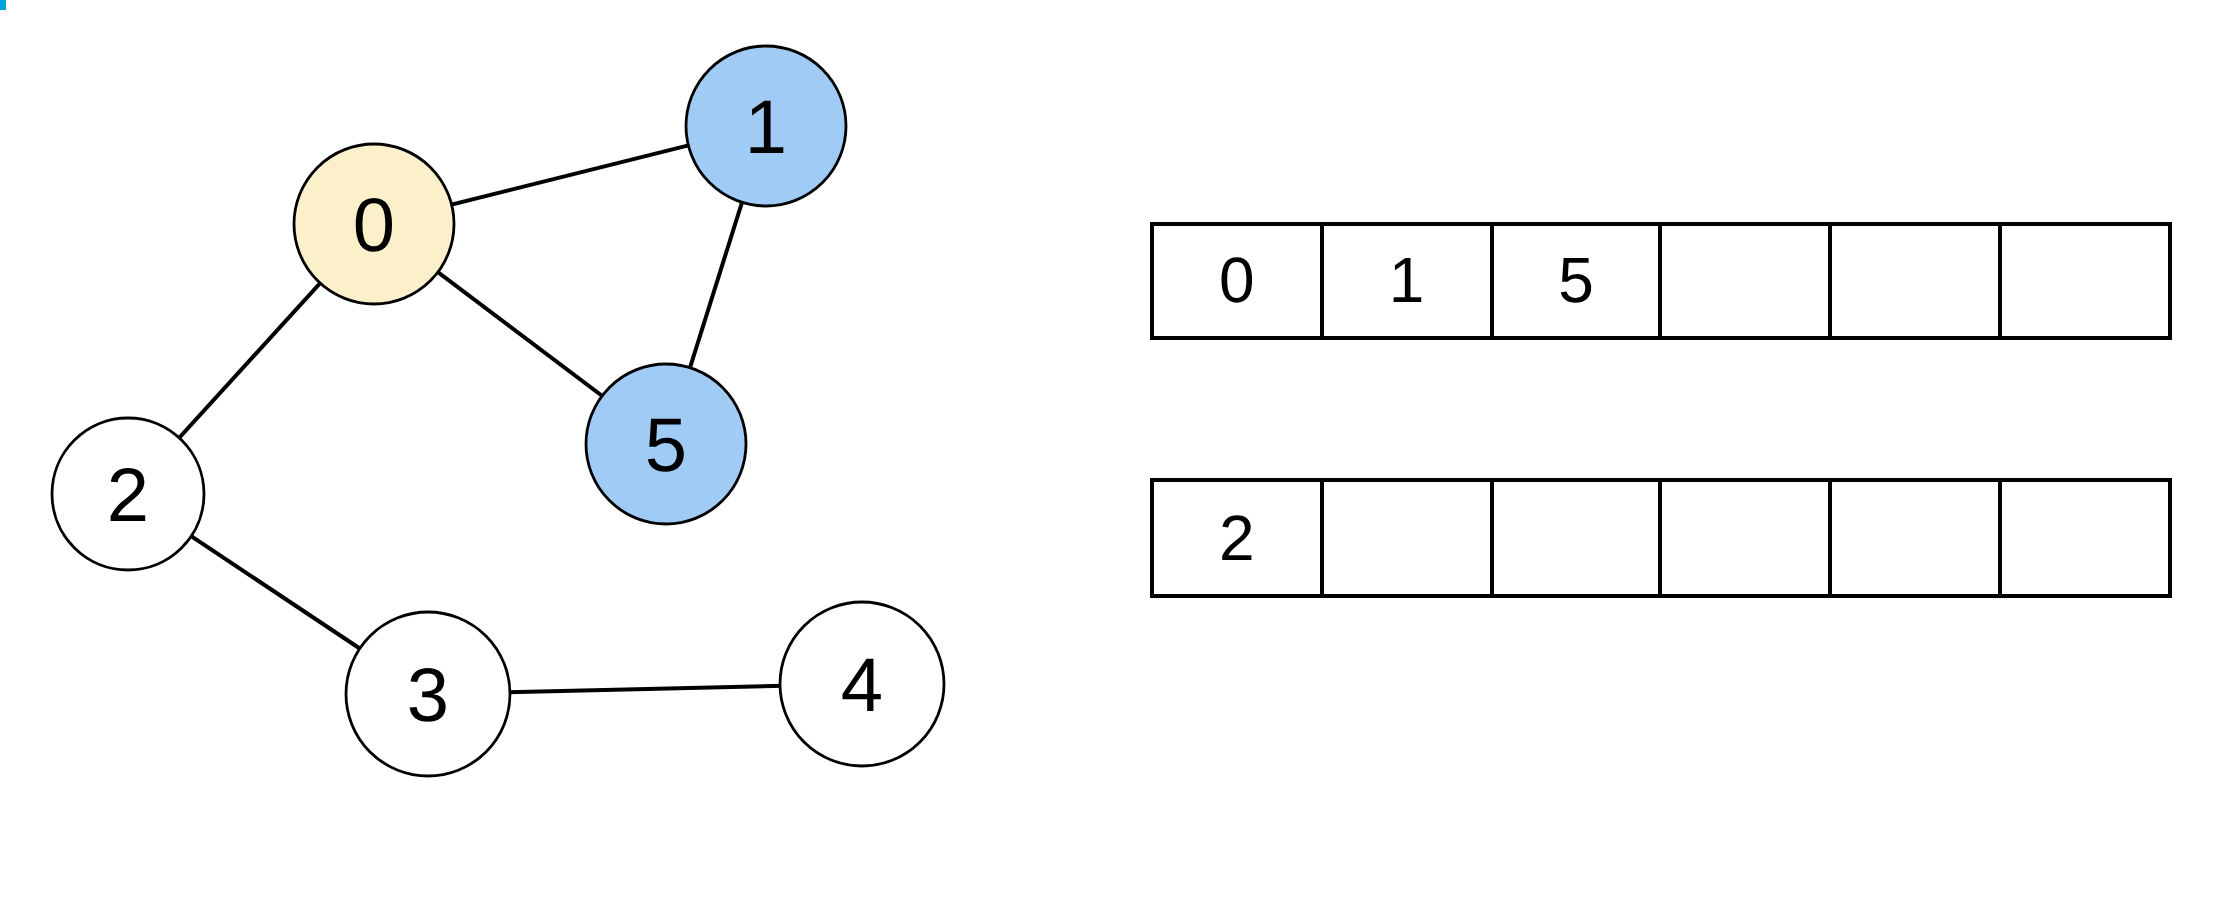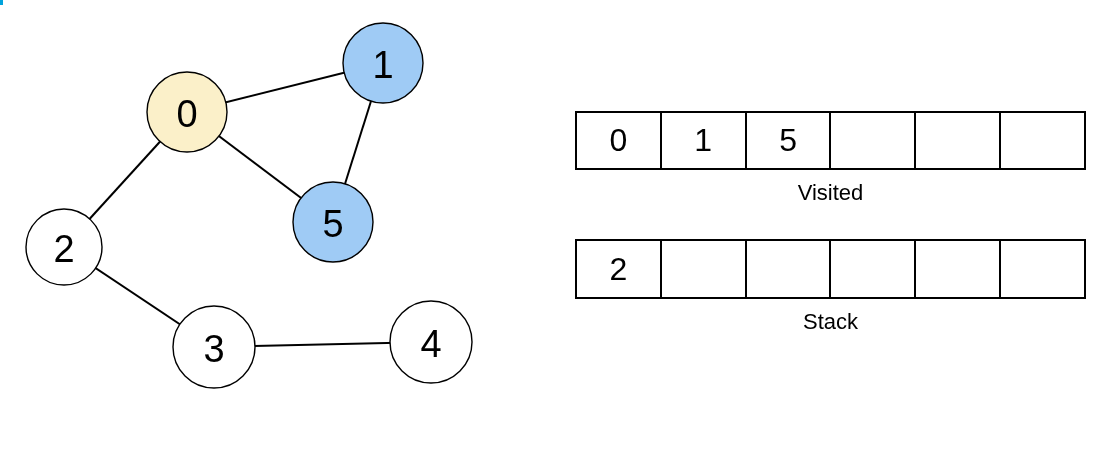--- a/index.html
+++ b/index.html
@@ -88,28 +88,26 @@
 
   <div class="array-block" style="top:111px">
     <div class="array-row">
       <div class="array-cell">0</div>
       <div class="array-cell">1</div>
       <div class="array-cell">5</div>
       <div class="array-cell"></div>
       <div class="array-cell"></div>
       <div class="array-cell"></div>
     </div>
-    <div class="array-label">Visited</div>
   </div>
 
   <div class="array-block" style="top:239px">
     <div class="array-row" style="height:60px">
       <div class="array-cell">2</div>
       <div class="array-cell"></div>
       <div class="array-cell"></div>
       <div class="array-cell"></div>
       <div class="array-cell"></div>
       <div class="array-cell"></div>
     </div>
-    <div class="array-label">Stack</div>
   </div>
 
 </div>
 
 </body></html>

